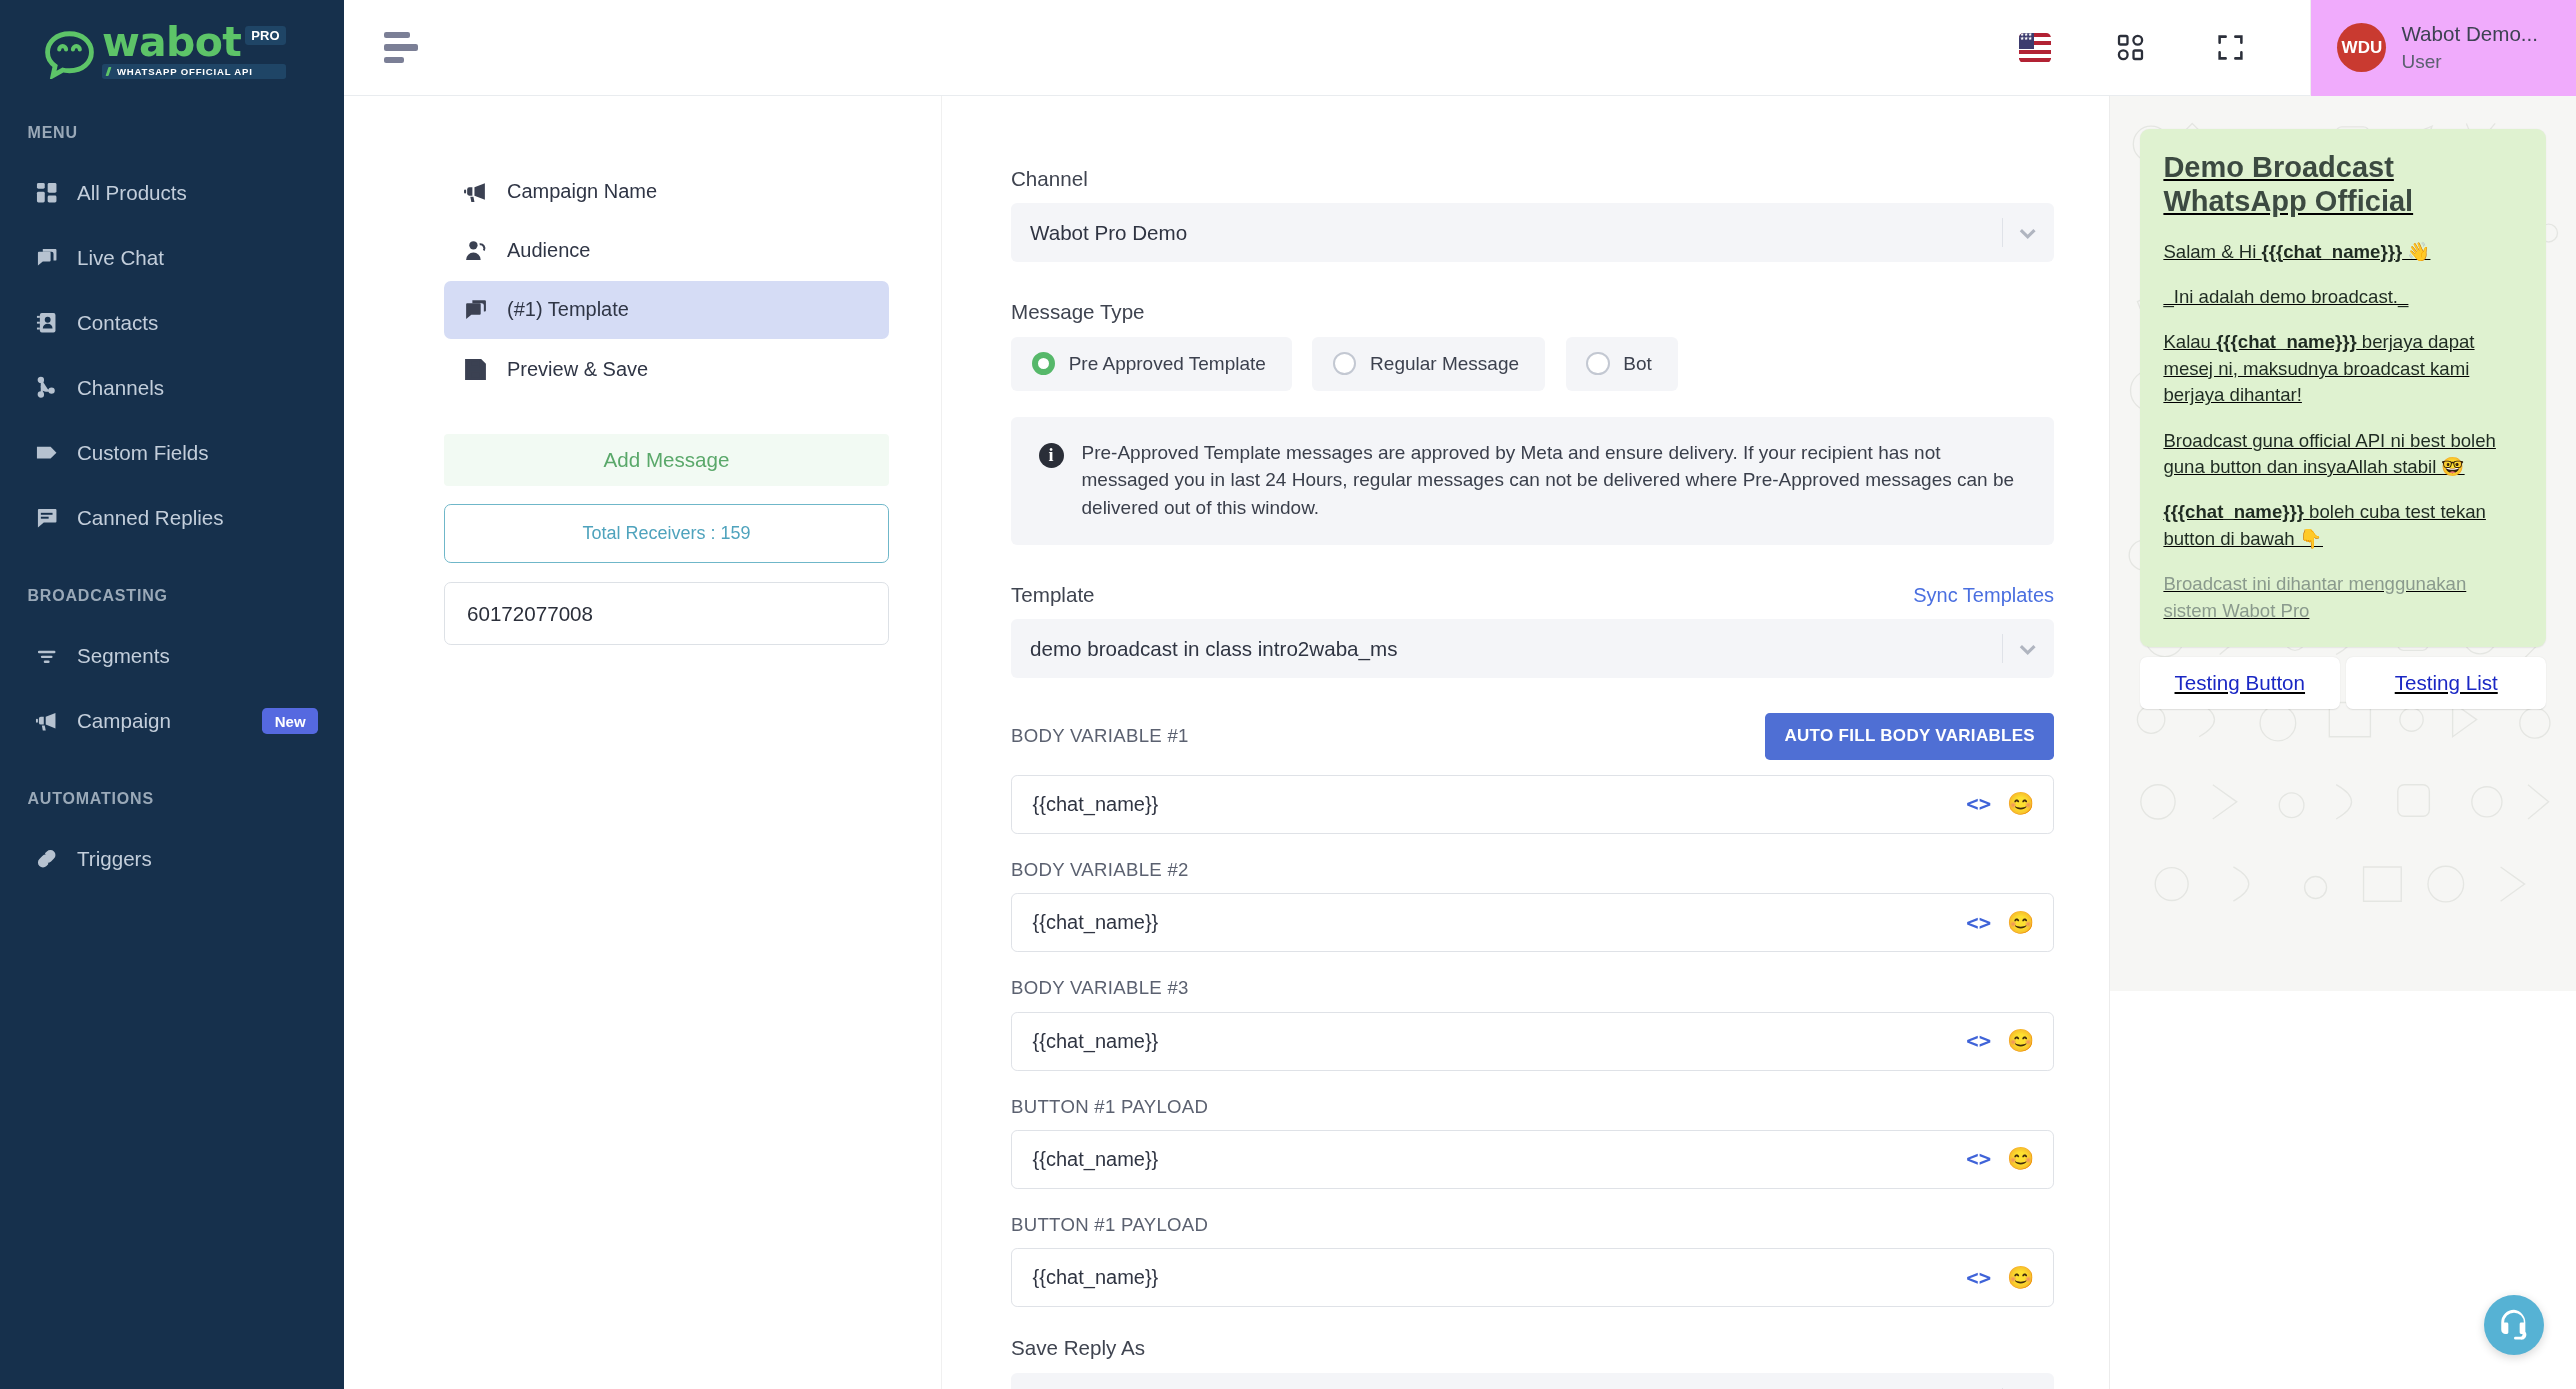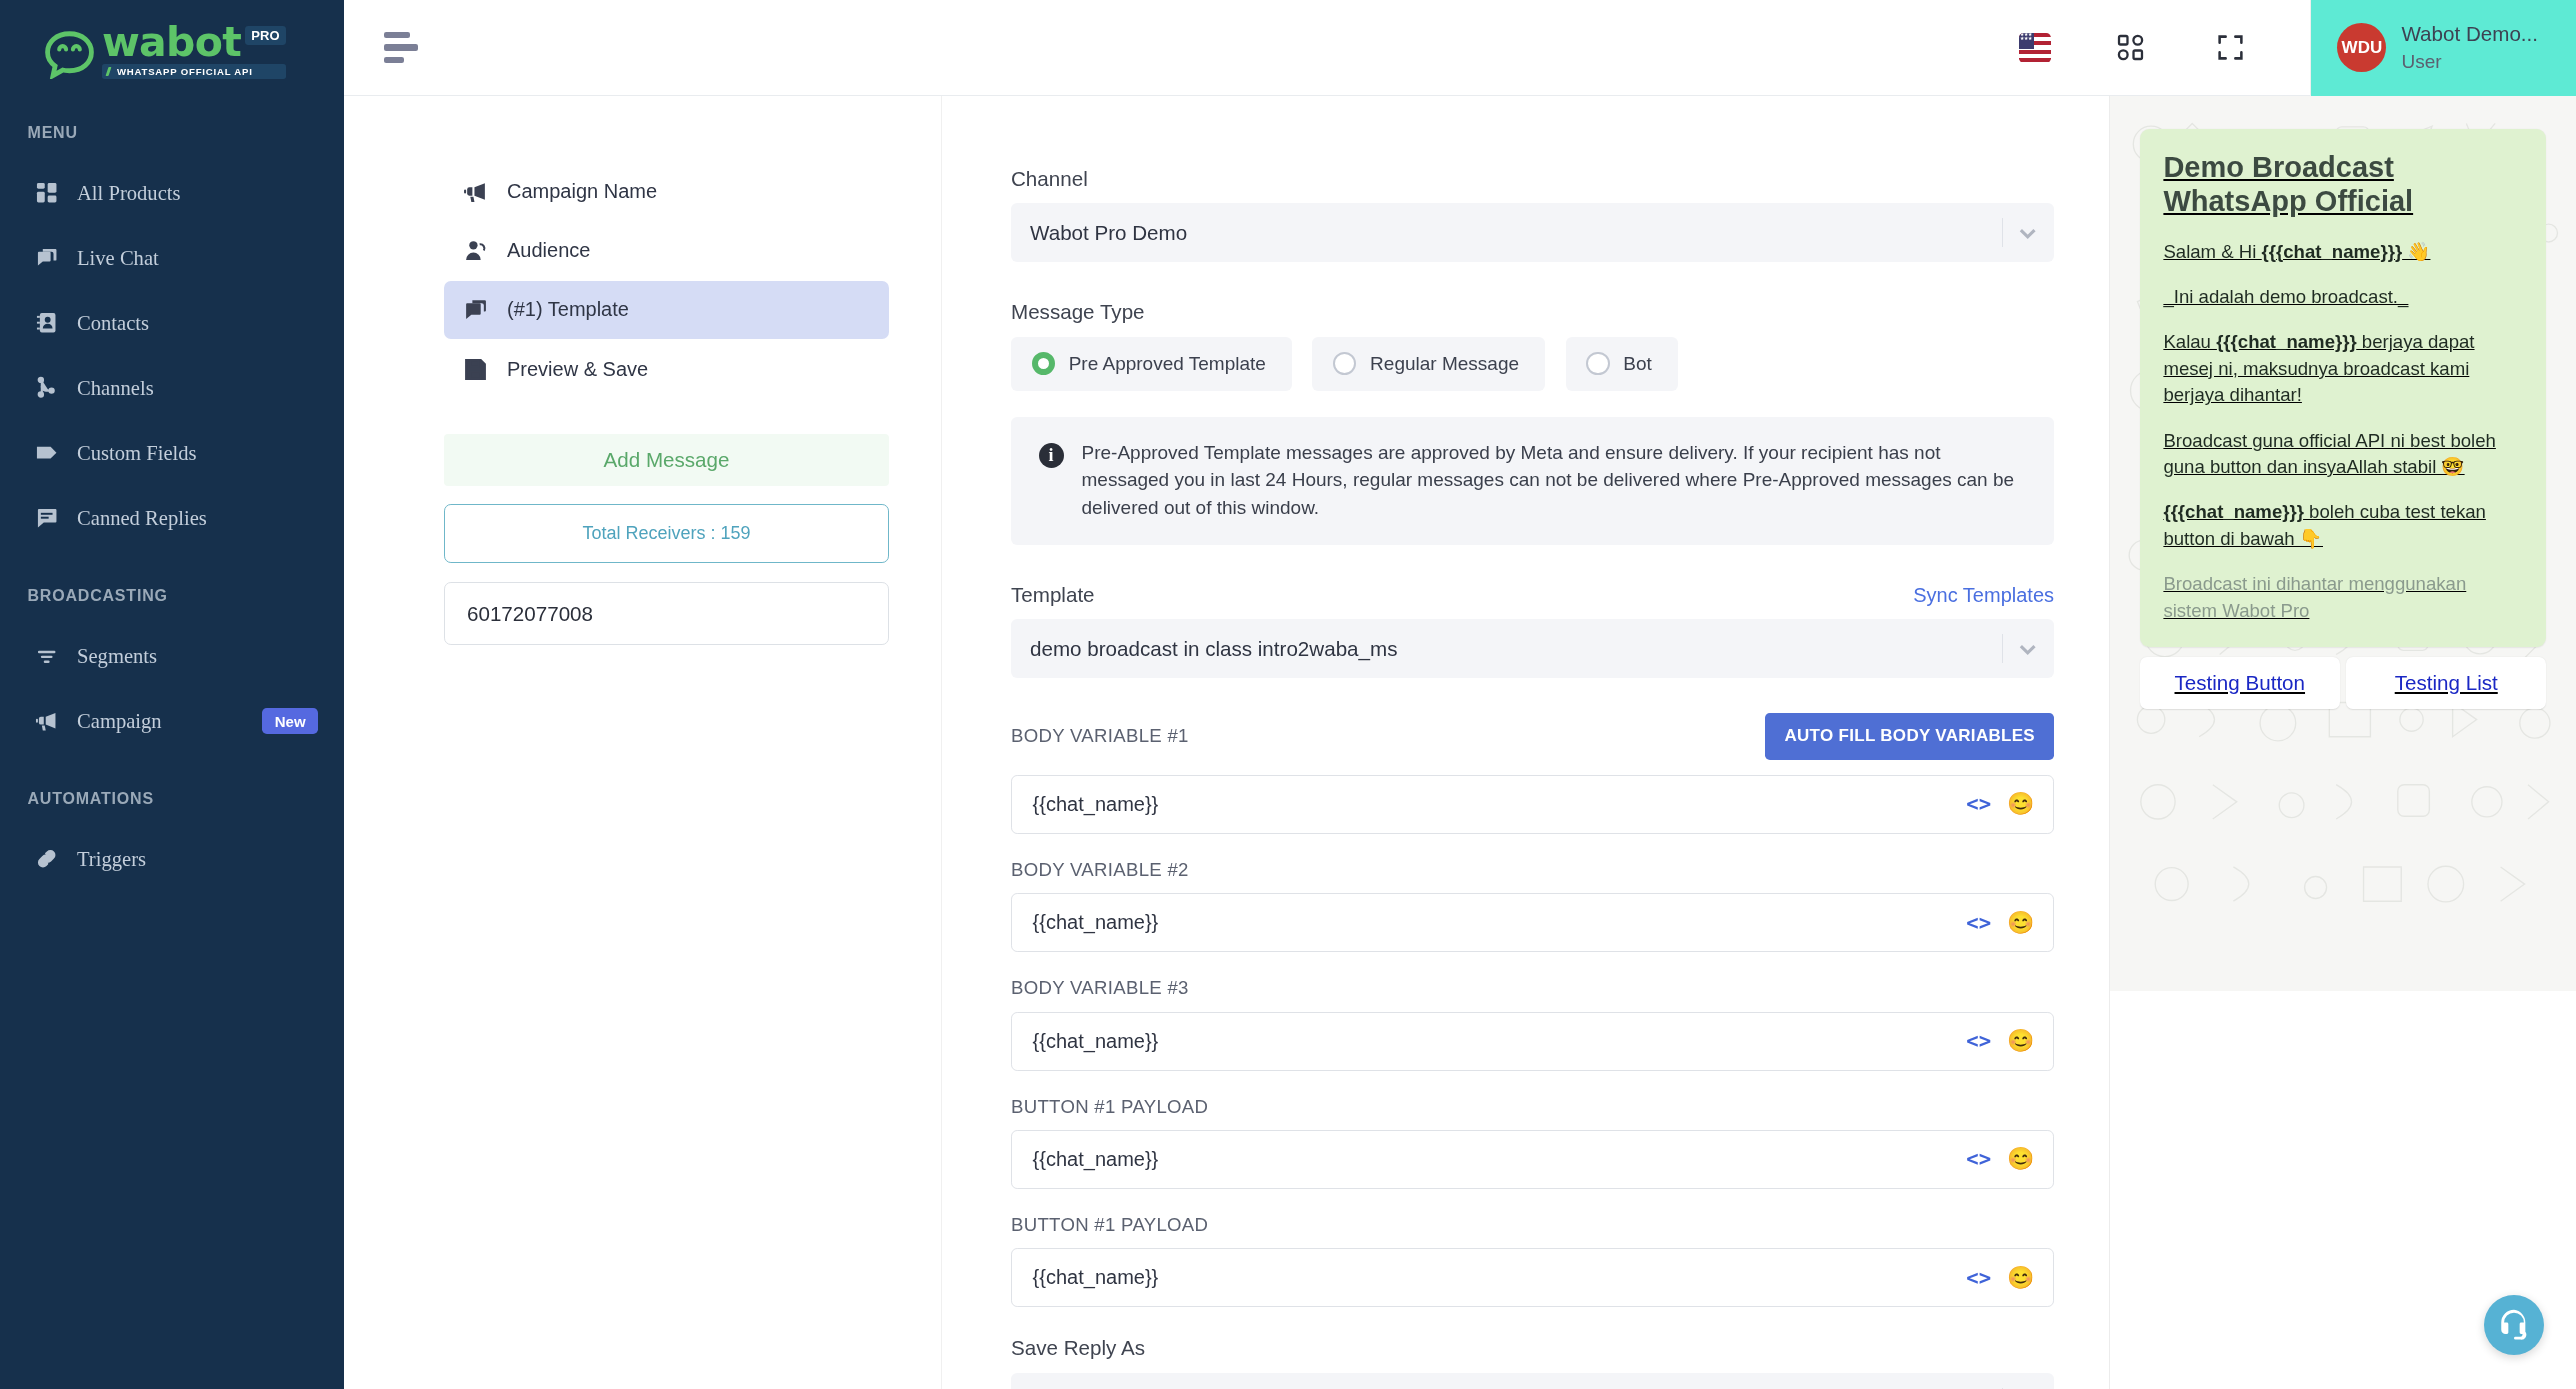--- a/index.html
+++ b/index.html
@@ -56,21 +56,21 @@
     display: flex; align-items: center; gap: 18px;
     height: 65px; padding-left: 34px; padding-right: 26px;
     color: #c3cedb; font-size: 20.6px; cursor: pointer;
   }
   .nav-item .ico {
     width: 25px; height: 25px; flex: 0 0 25px;
     display: flex; align-items: center; justify-content: center;
     color: #b6c2d0;
   }
   .nav-item .ico svg { width: 23.4px; height: 23.4px; fill: #b6c2d0; }
-  .nav-item .lbl { flex: 1; font-family: Liberation Serif, serif; }
+  .nav-item .lbl { flex: 1; }
   .badge-new {
     background: #5569e0; color: #fff; font-size: 15px; font-weight: bold;
     padding: 4.8px 12.4px; border-radius: 4.8px;
   }
 
   
   .content { flex: 1; display: flex; flex-direction: column; min-width: 0; }
 
   
   .topbar {
@@ -95,21 +95,21 @@
     background: #3c3b6e; color: #fff; font-size: 4.8px; line-height: 4.1px;
     letter-spacing: -0.3px; overflow: hidden; padding: 0.7px;
   }
   .icon-btn {
     width: 41px; height: 41px; display: flex; align-items: center; justify-content: center;
     cursor: pointer; margin-right: 59px;
   }
   .icon-btn svg { width: 29px; height: 29px; }
   .user-box {
     display: flex; align-items: center; gap: 15px;
-    background: #5eead4; height: 96px; padding: 0 38px 0 26px; min-width: 254px;
+    background: #f0abfc; height: 96px; padding: 0 38px 0 26px; min-width: 254px;
     border-left: 0.7px solid #eee; cursor: pointer;
   }
   .avatar {
     width: 49px; height: 49px; border-radius: 50%; background: #c93a30;
     color: #fff; font-size: 17px; font-weight: bold;
     display: flex; align-items: center; justify-content: center; flex: 0 0 49px;
   }
   .user-meta { display: flex; flex-direction: column; gap: 4.1px; }
   .user-name { font-size: 20.6px; color: #3d4252; }
   .user-role { font-size: 19px; color: #5b6070; }

